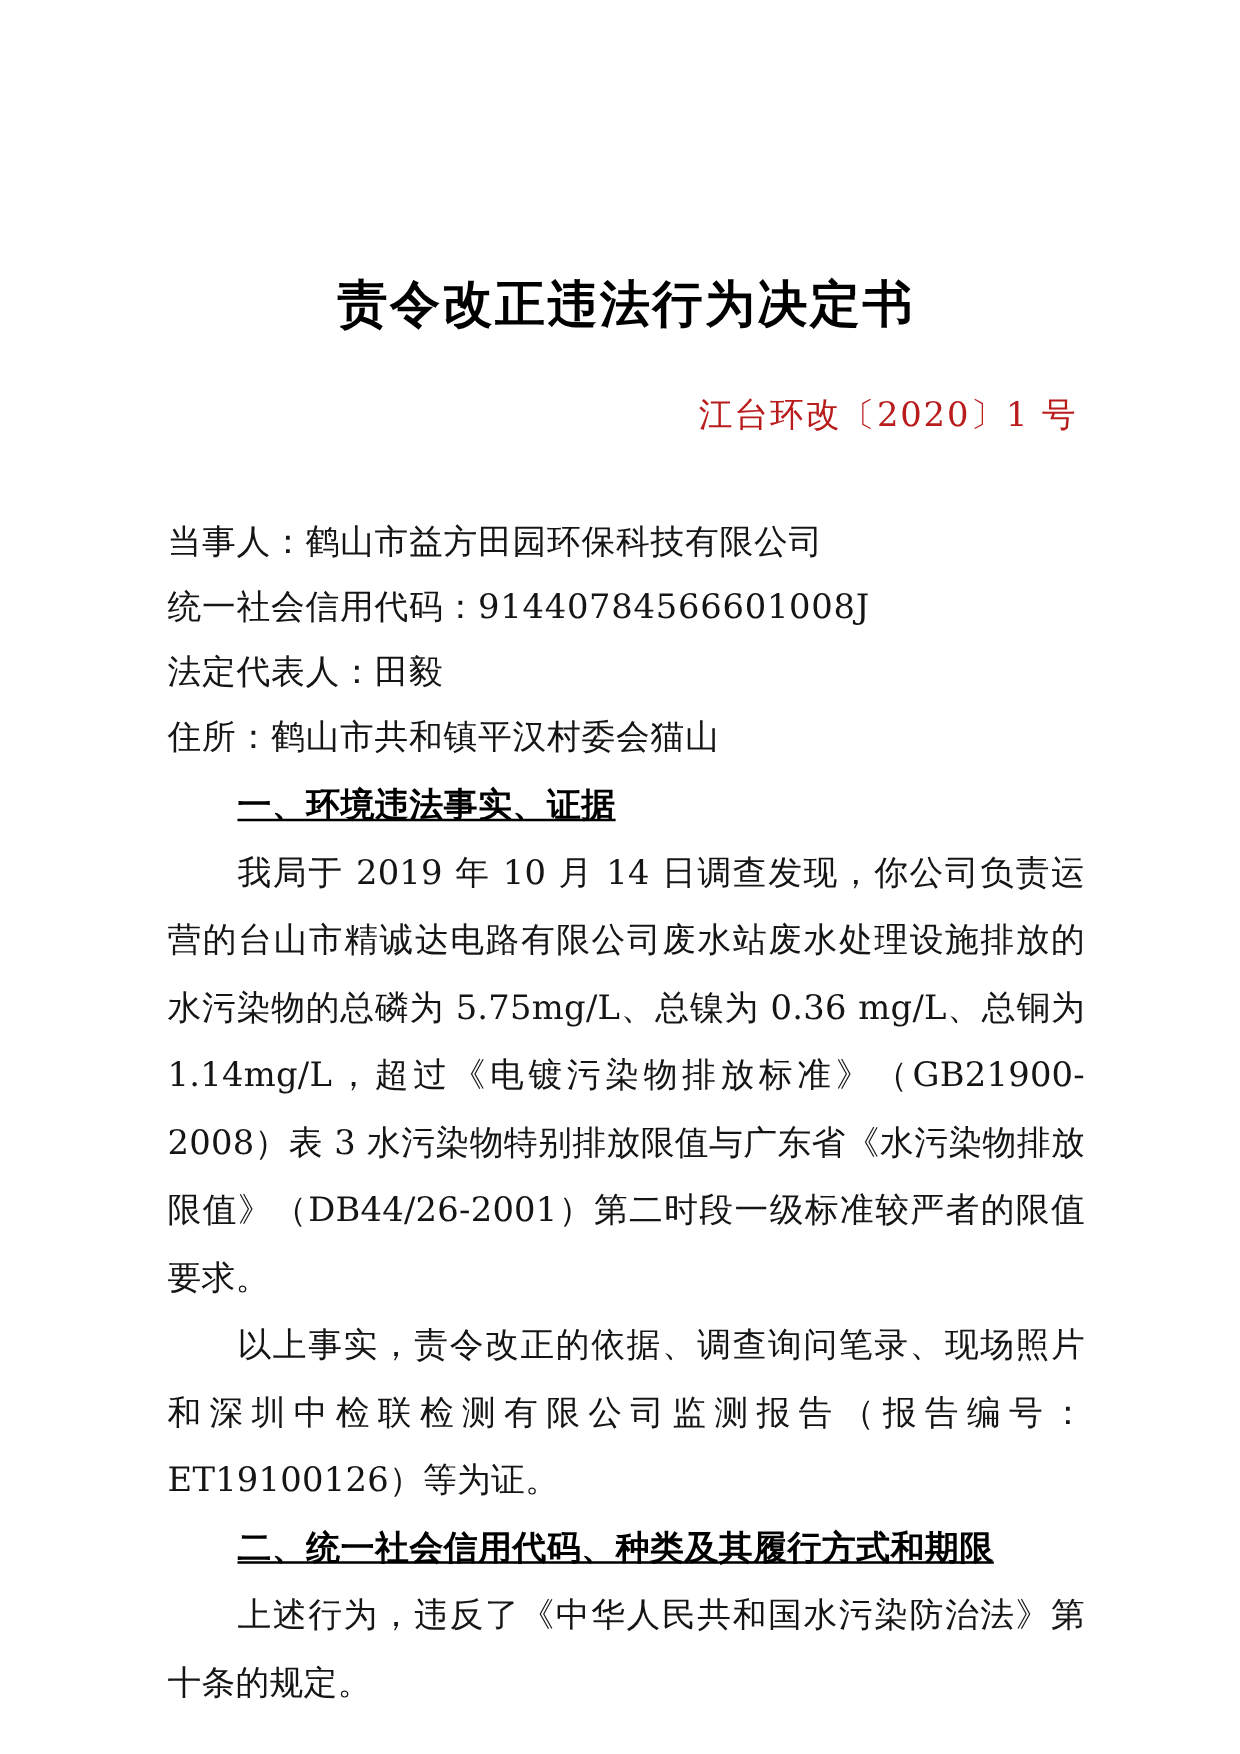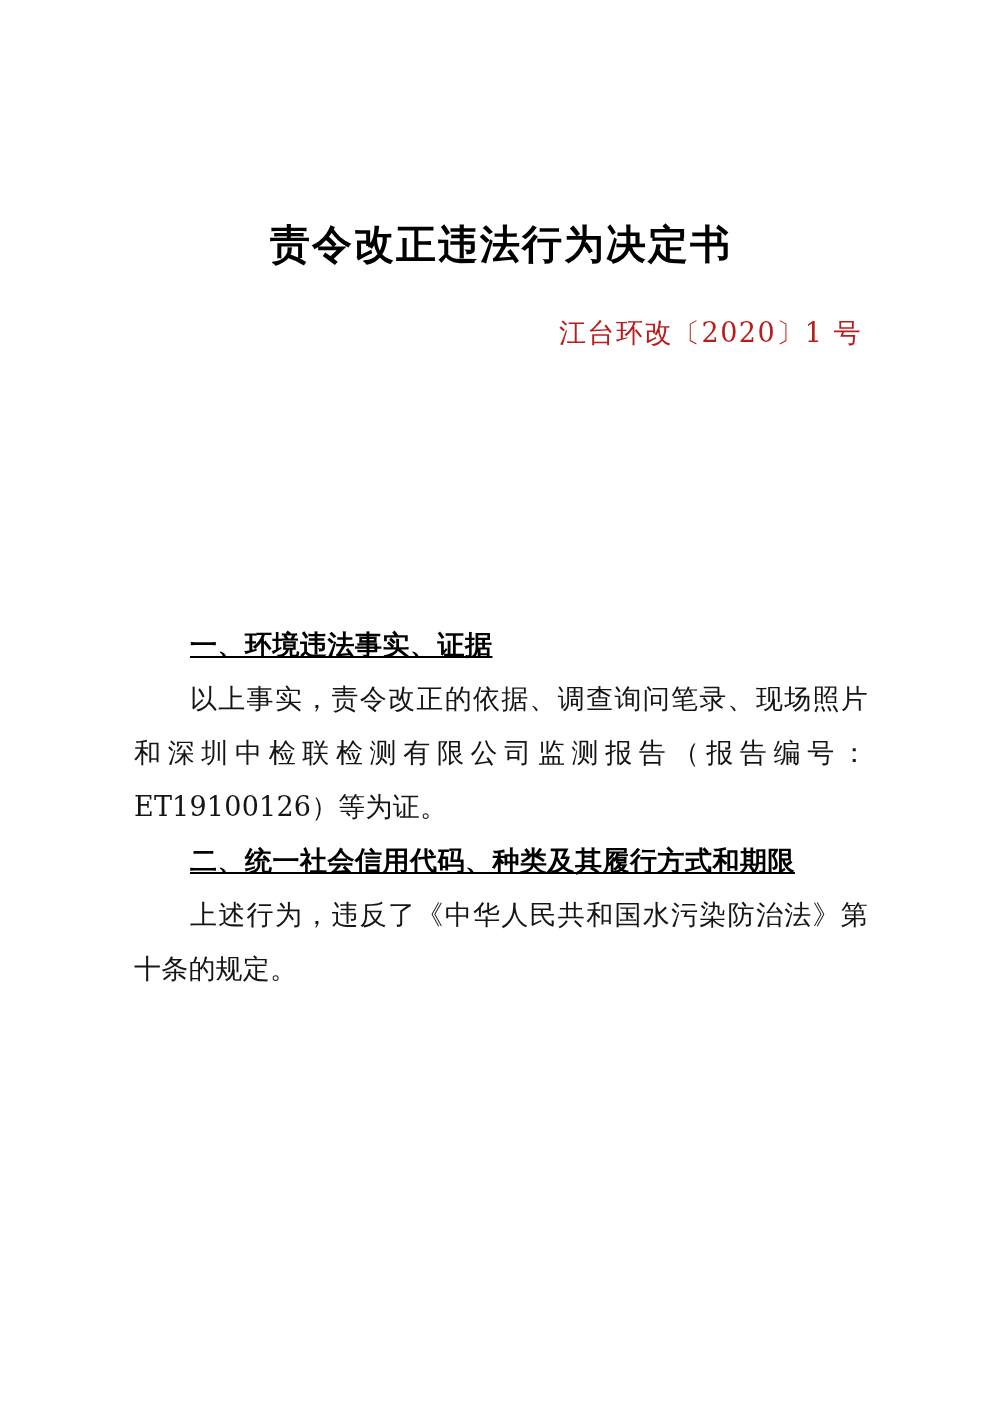--- a/index.html
+++ b/index.html
@@ -103,25 +103,32 @@
 </style>
 </head>
 <body>
 
 <div class="page">
 
   <div class="doc-title">责令改正违法行为决定书</div>
 
   <div class="doc-number">江台环改〔2020〕1 号</div>
 
+  <div class="party-block">
+    <div class="party-line">当事人：鹤山市益方田园环保科技有限公司</div>
+    <div class="party-line">统一社会信用代码：91440784566601008J</div>
+    <div class="party-line">法定代表人：田毅</div>
+    <div class="party-line">住所：鹤山市共和镇平汉村委会猫山</div>
+  </div>
 
   <div class="flow">
 
     <div class="sec-heading">一、环境违法事实、证据</div>
 
+    <div class="body-par">我局于 2019 年 10 月 14 日调查发现，你公司负责运营的台山市精诚达电路有限公司废水站废水处理设施排放的水污染物的总磷为 5.75mg/L、总镍为 0.36 mg/L、总铜为 1.14mg/L，超过《电镀污染物排放标准》（GB21900-2008）表 3 水污染物特别排放限值与广东省《水污染物排放限值》（DB44/26-2001）第二时段一级标准较严者的限值要求。</div>
 
     <div class="body-par">以上事实，责令改正的依据、调查询问笔录、现场照片和深圳中检联检测有限公司监测报告（报告编号：ET19100126）等为证。</div>
 
     <div class="sec-heading">二、统一社会信用代码、种类及其履行方式和期限</div>
 
     <div class="body-par">上述行为，违反了《中华人民共和国水污染防治法》第十条的规定。</div>
 
   </div>
 
 </div>

